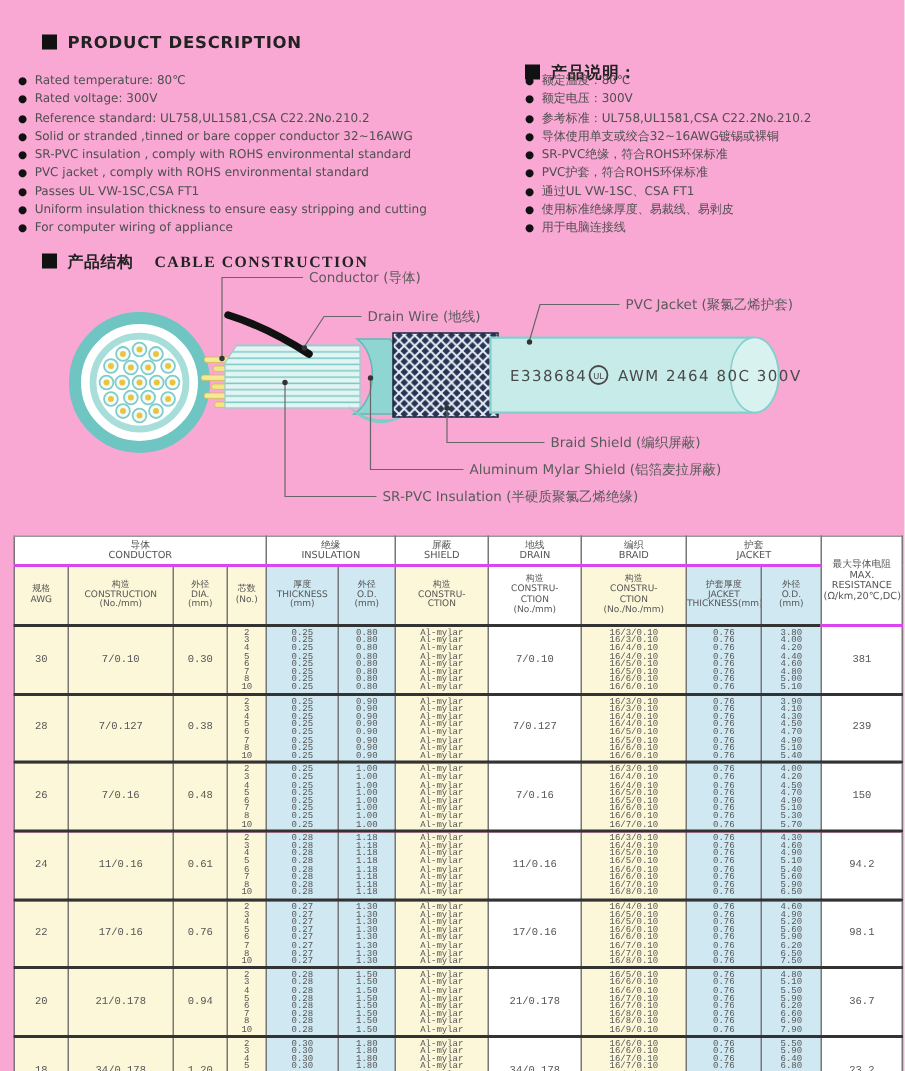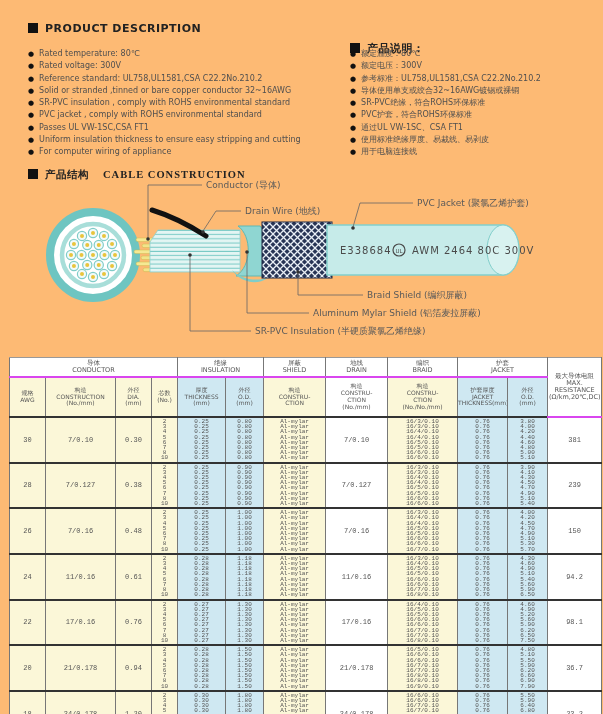--- a/index.html
+++ b/index.html
@@ -1,25 +1,25 @@
 <!DOCTYPE html>
 <html><head>
 <meta charset="utf-8">
 <style>
   html,body{margin:0;padding:0;background:#fff;}
-  .page{position:relative;width:603px;height:714px;background:#fdba74;overflow:hidden;
+  .page{position:relative;width:603px;height:714px;background:#f9a8d4;overflow:hidden;
         font-family:"DejaVu Sans","Liberation Sans",sans-serif;color:#4a4a4a;}
   
   .sec-title{position:absolute;font-size:11px;font-weight:bold;color:#222;letter-spacing:.5px;}
   .sec-title .sq{display:inline-block;width:10px;height:10px;background:#111;margin-right:7px;vertical-align:-1px;}
   .desc-en{left:28px;top:22px;}
   .desc-cn{left:350px;top:41px;}
   ul.bullets{position:absolute;list-style:none;margin:0;padding:0;font-size:8px;line-height:11.3px;color:#4f4f4f;}
   ul.bullets li::before{content:"●";margin-right:5px;font-size:7px;color:#111;}
-  .bullets-en{left:28px;top:48px;width:300px;}
+  .bullets-en{left:12px;top:48px;width:300px;}
   .bullets-cn{left:350px;top:48px;width:250px;}
   .cons-title{left:28px;top:168px;font-size:10.5px;font-family:Liberation Serif, serif;}
   .cons-title .en{margin-left:14px;letter-spacing:1px;}
   
   svg.diagram{position:absolute;left:0;top:178px;}
   .lbl{font-size:9px;fill:#5a5a5a;}
   .mark{font-size:10px;fill:#4a4a4a;letter-spacing:1px;}
   
   table.spec{position:absolute;left:9px;top:357px;width:592px;border-collapse:collapse;table-layout:fixed;}
   table.spec th,table.spec td{border:1px solid #777;overflow:hidden;}

